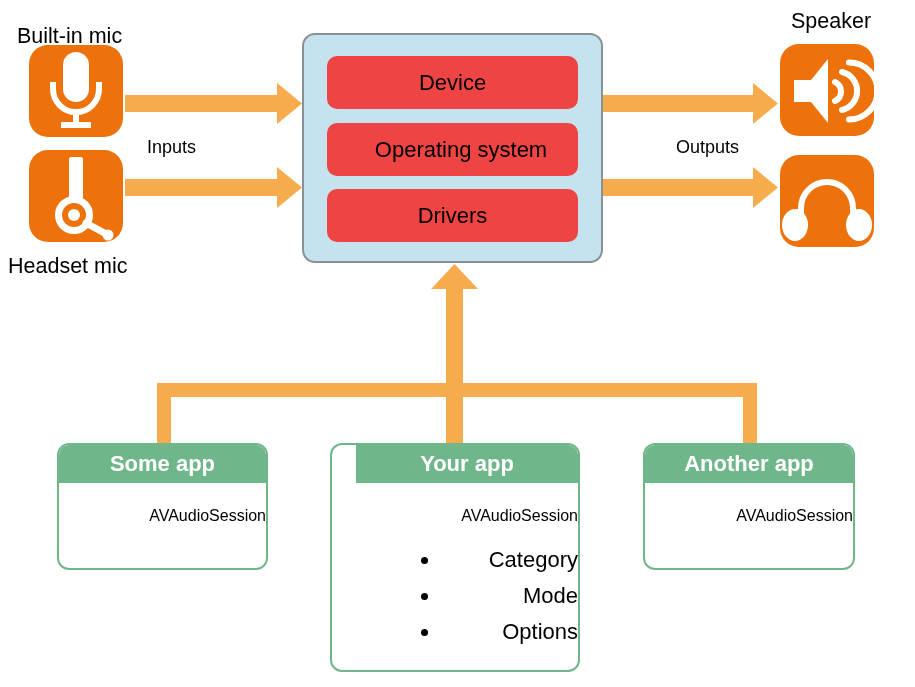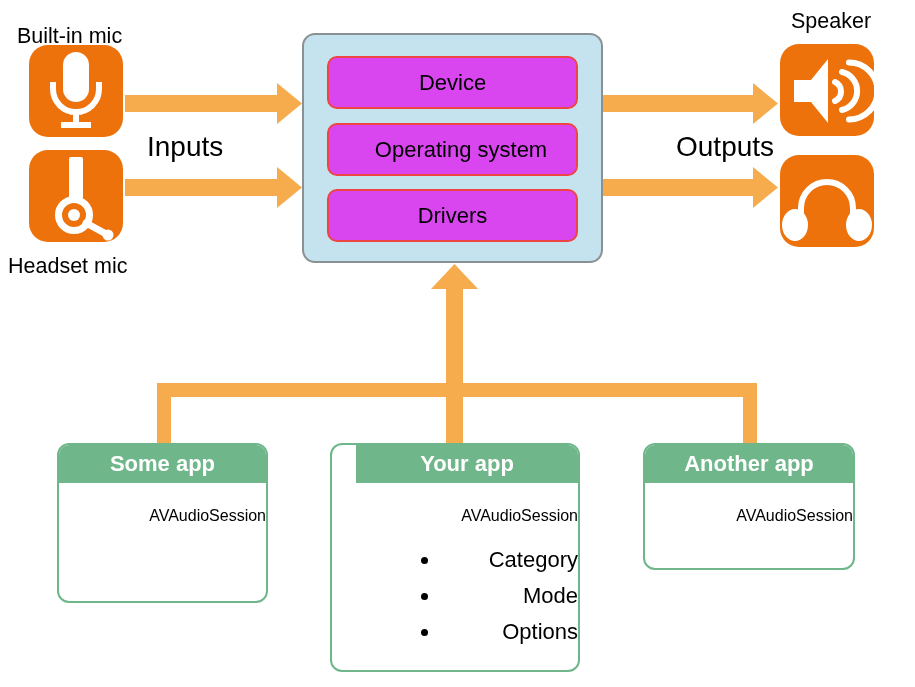--- a/index.html
+++ b/index.html
@@ -2,41 +2,41 @@
 <html><head>
 <meta charset="utf-8">
 <style>
   html,body{margin:0;padding:0;background:#fff;}
   .stage{
     position:relative;width:915px;height:687px;background:#ffffff;
     font-family:"Liberation Sans","DejaVu Sans",sans-serif;color:#000;
     overflow:hidden;
   }
   .label{position:absolute;font-size:21.5px;line-height:24px;white-space:nowrap;}
-  .flow-label{position:absolute;font-size:28px;line-height:24px;white-space:nowrap;}
+  .flow-label{position:absolute;font-size:18px;line-height:24px;white-space:nowrap;}
 
   
   .badge{
     position:absolute;width:94px;height:92px;background:#ED720B;
     border-radius:19px;overflow:hidden;
   }
   .badge svg{display:block;width:100%;height:100%;}
 
   
   .connectors{position:absolute;left:0;top:0;pointer-events:none;}
 
   
   .system-box{
     position:absolute;left:302px;top:33px;width:301px;height:230px;
     background:#C4E3EE;border:2px solid #8A9194;border-radius:13px;
     box-sizing:border-box;
   }
   .layer-box{
     position:absolute;left:23px;width:251px;height:53px;
-    background:#d946ef;border:2px solid #ef4444;border-radius:10px;
+    background:#ef4444;border:5px solid #ef4444;border-radius:10px;
     box-sizing:border-box;display:flex;align-items:center;justify-content:center;
     font-size:22px;
   }
   .layer-box.l0{top:21px;}
   .layer-box.l1{top:88px;padding-left:17px;}
   .layer-box.l2{top:154px;}
 
   
   .app-box{
     position:absolute;top:443px;background:#ffffff;
@@ -132,21 +132,21 @@
 
   <div class="badge" style="left:780px;top:155px;">
     <svg viewBox="0 0 94 92">
       <path d="M21 60 v-7 a26 26 0 0 1 52 0 v7" fill="none" stroke="#fff" stroke-width="6"></path>
       <ellipse cx="15" cy="70" rx="13" ry="16" fill="#fff"></ellipse>
       <ellipse cx="79" cy="70" rx="13" ry="16" fill="#fff"></ellipse>
     </svg>
   </div>
 
 
-  <div class="app-box" style="left:57px;width:211px;height:160px;">
+  <div class="app-box" style="left:57px;width:211px;height:127px;">
     <div class="app-header">Some app</div>
     <div class="app-class">AVAudioSession</div>
   </div>
 
   <div class="app-box" style="left:330px;width:250px;height:229px;padding-left:24px;">
     <div class="app-header">Your app</div>
     <div class="app-class">AVAudioSession</div>
     <ul class="app-items">
       <li>Category</li>
       <li>Mode</li>

